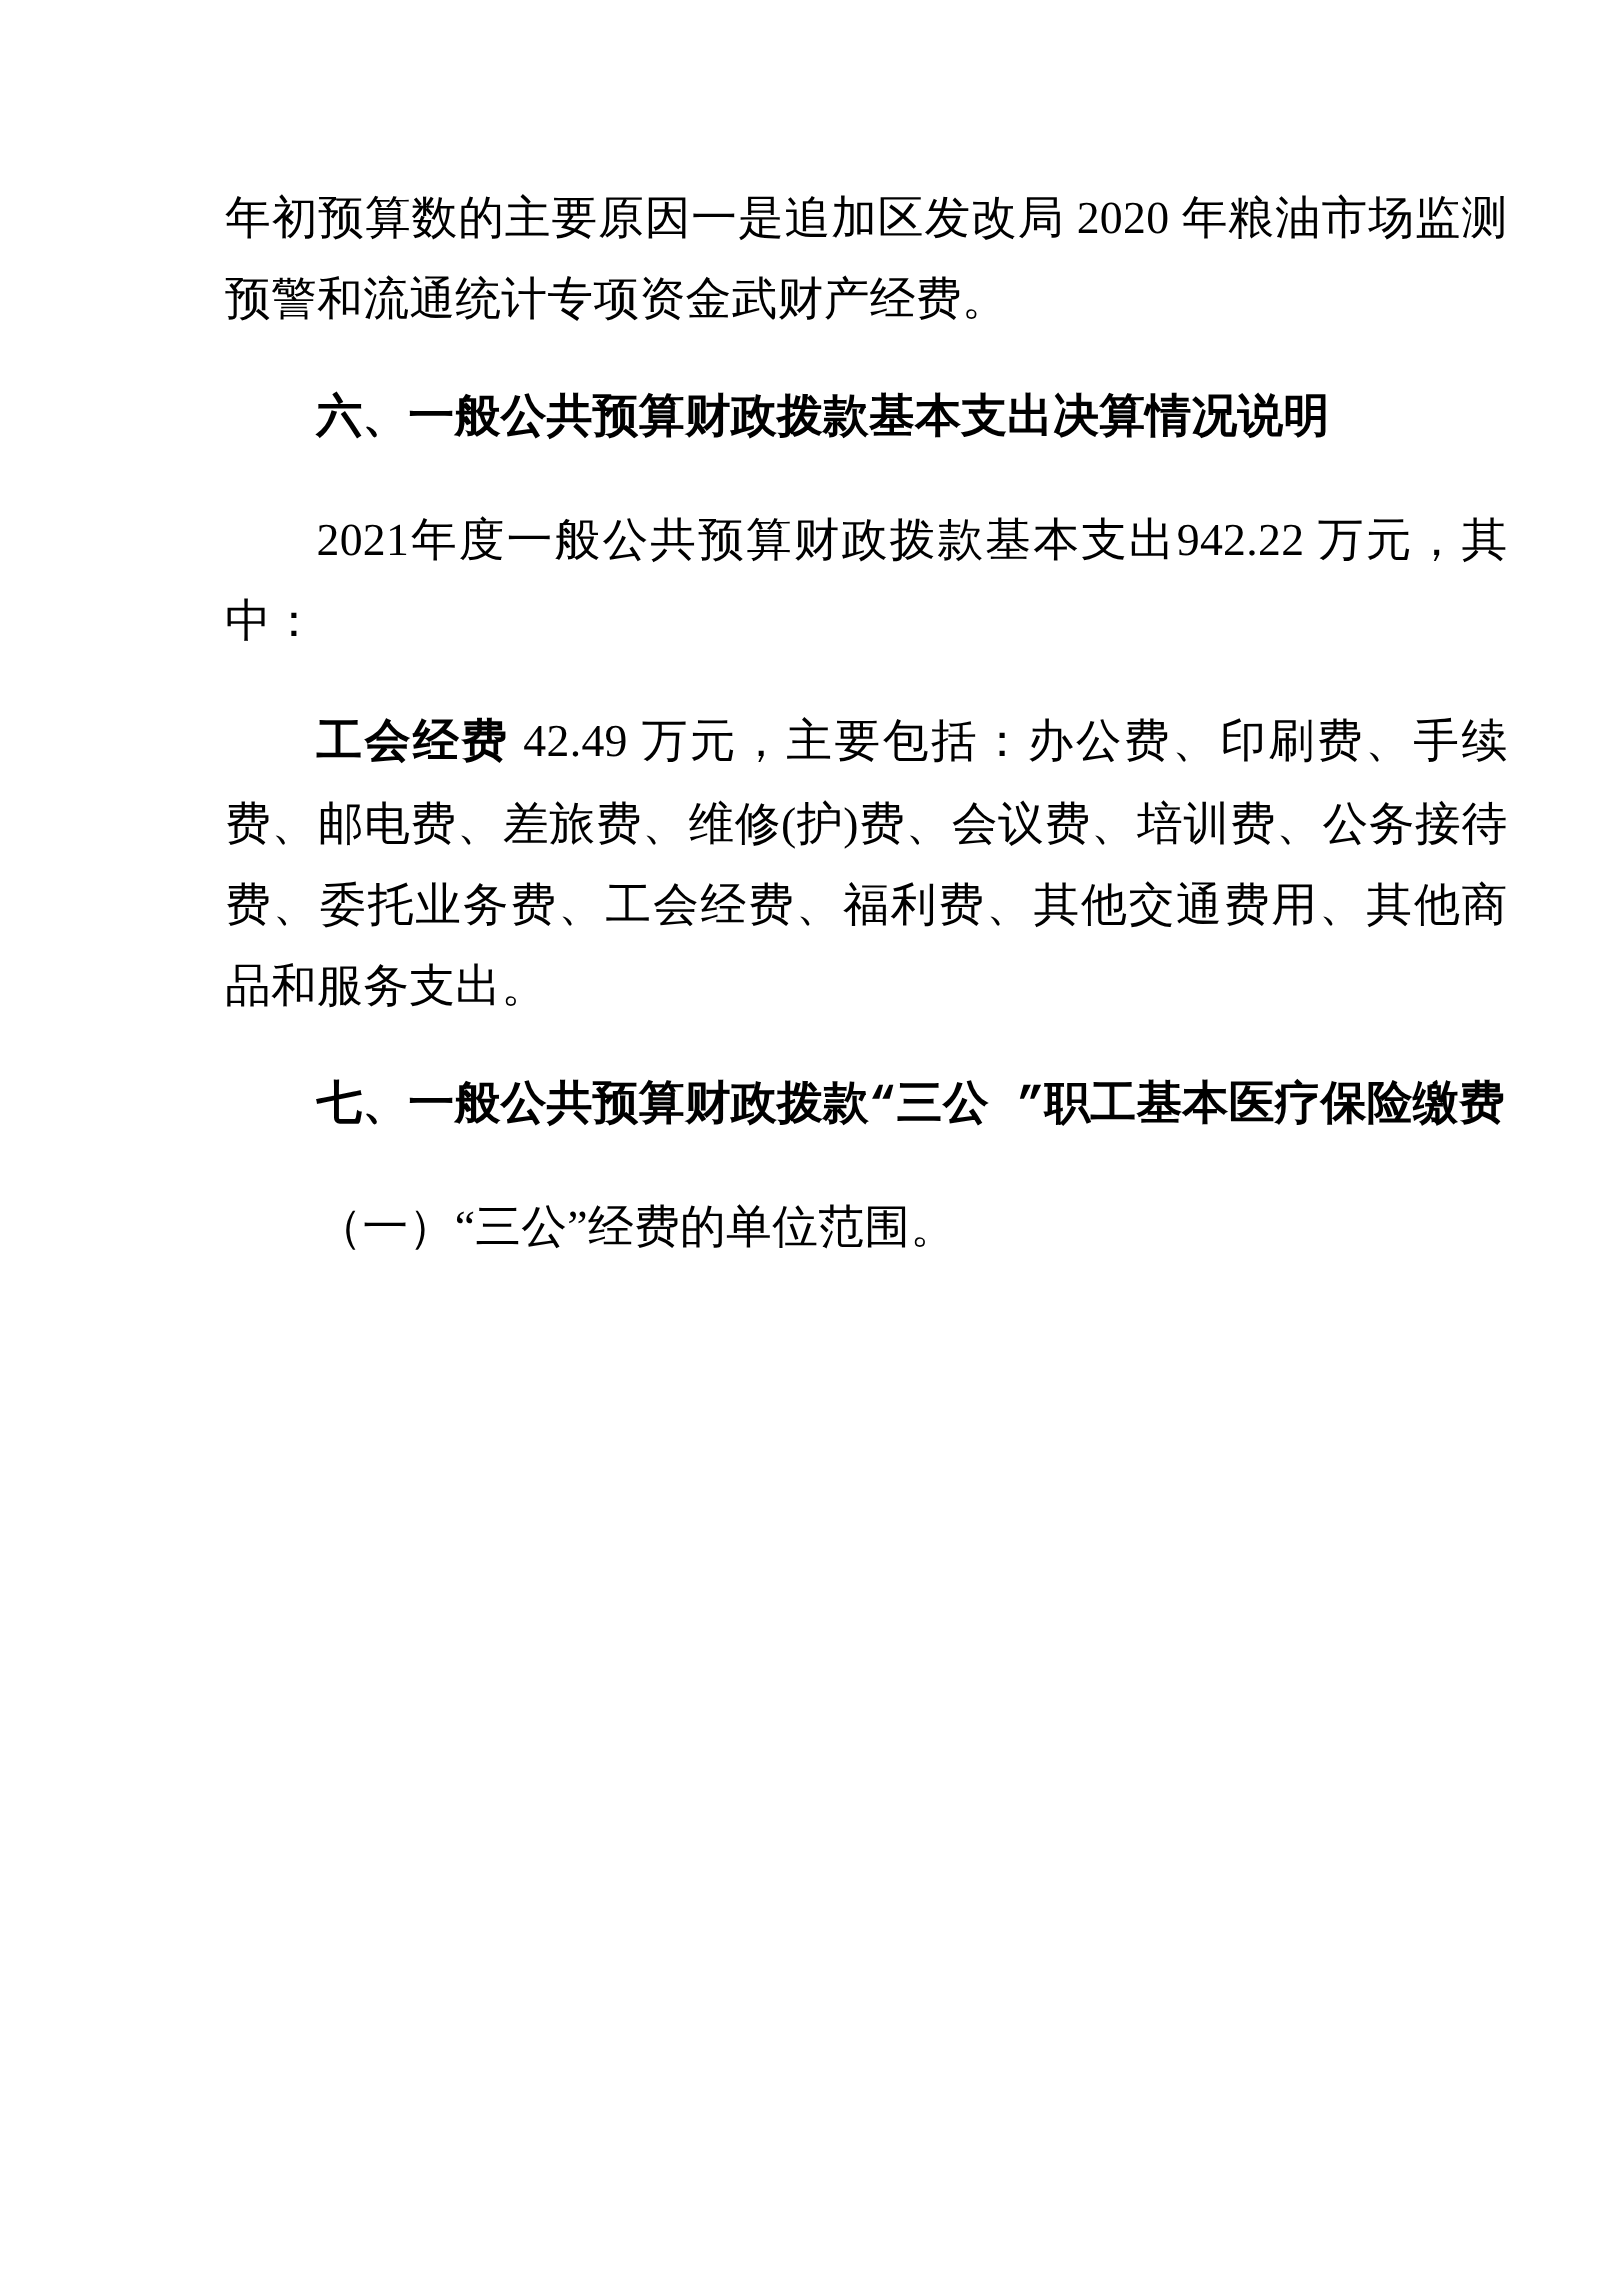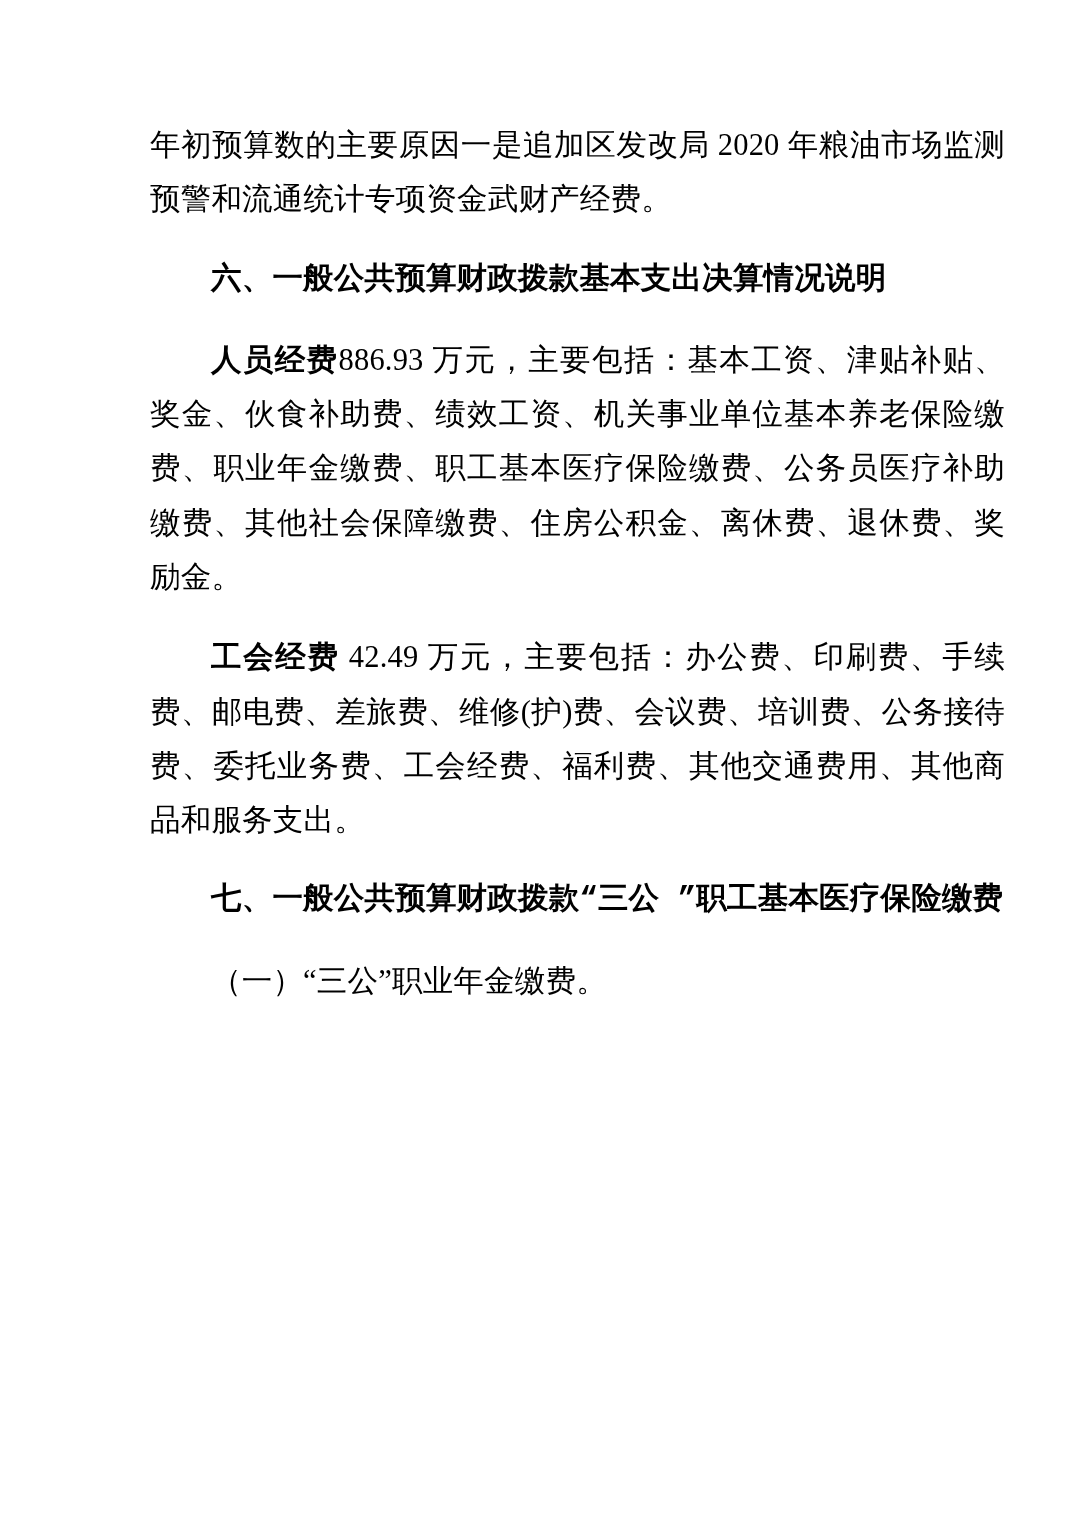--- a/index.html
+++ b/index.html
@@ -52,27 +52,25 @@
 </head>
 <body>
 
 <div class="page">
   <div class="doc-body">
 
     <p class="para-cont">年初预算数的主要原因一是追加区发改局 2020 年粮油市场监测预警和流通统计专项资金武财产经费。</p>
 
     <p class="heading">六、一般公共预算财政拨款基本支出决算情况说明</p>
 
+    <p class="para">2021年度一般公共预算财政拨款基本支出942.22 万元，其中：</p>
 
-    <p class="para">
-      <span class="bold">人员经费</span><span>886.93 万元，主要包括：基本工资、津贴补贴、奖金、伙食补助费、绩效工资、机关事业单位基本养老保险缴费、职业年金缴费、职工基本医疗保险缴费、公务员医疗补助缴费、其他社会保障缴费、住房公积金、离休费、退休费、奖励金。</span>
-    </p>
 
     <p class="para">
       <span class="bold">工会经费</span><span> 42.49 万元，主要包括：办公费、印刷费、手续费、邮电费、差旅费、维修(护)费、会议费、培训费、公务接待费、委托业务费、工会经费、福利费、其他交通费用、其他商品和服务支出。</span>
     </p>
 
     <p class="heading">七、一般公共预算财政拨款“三公 ”职工基本医疗保险缴费</p>
 
-    <p class="para">（一）“三公”职业年金缴费。</p>
+    <p class="para">（一）“三公”经费的单位范围。</p>
 
   </div>
 </div>
 
 </body></html>

